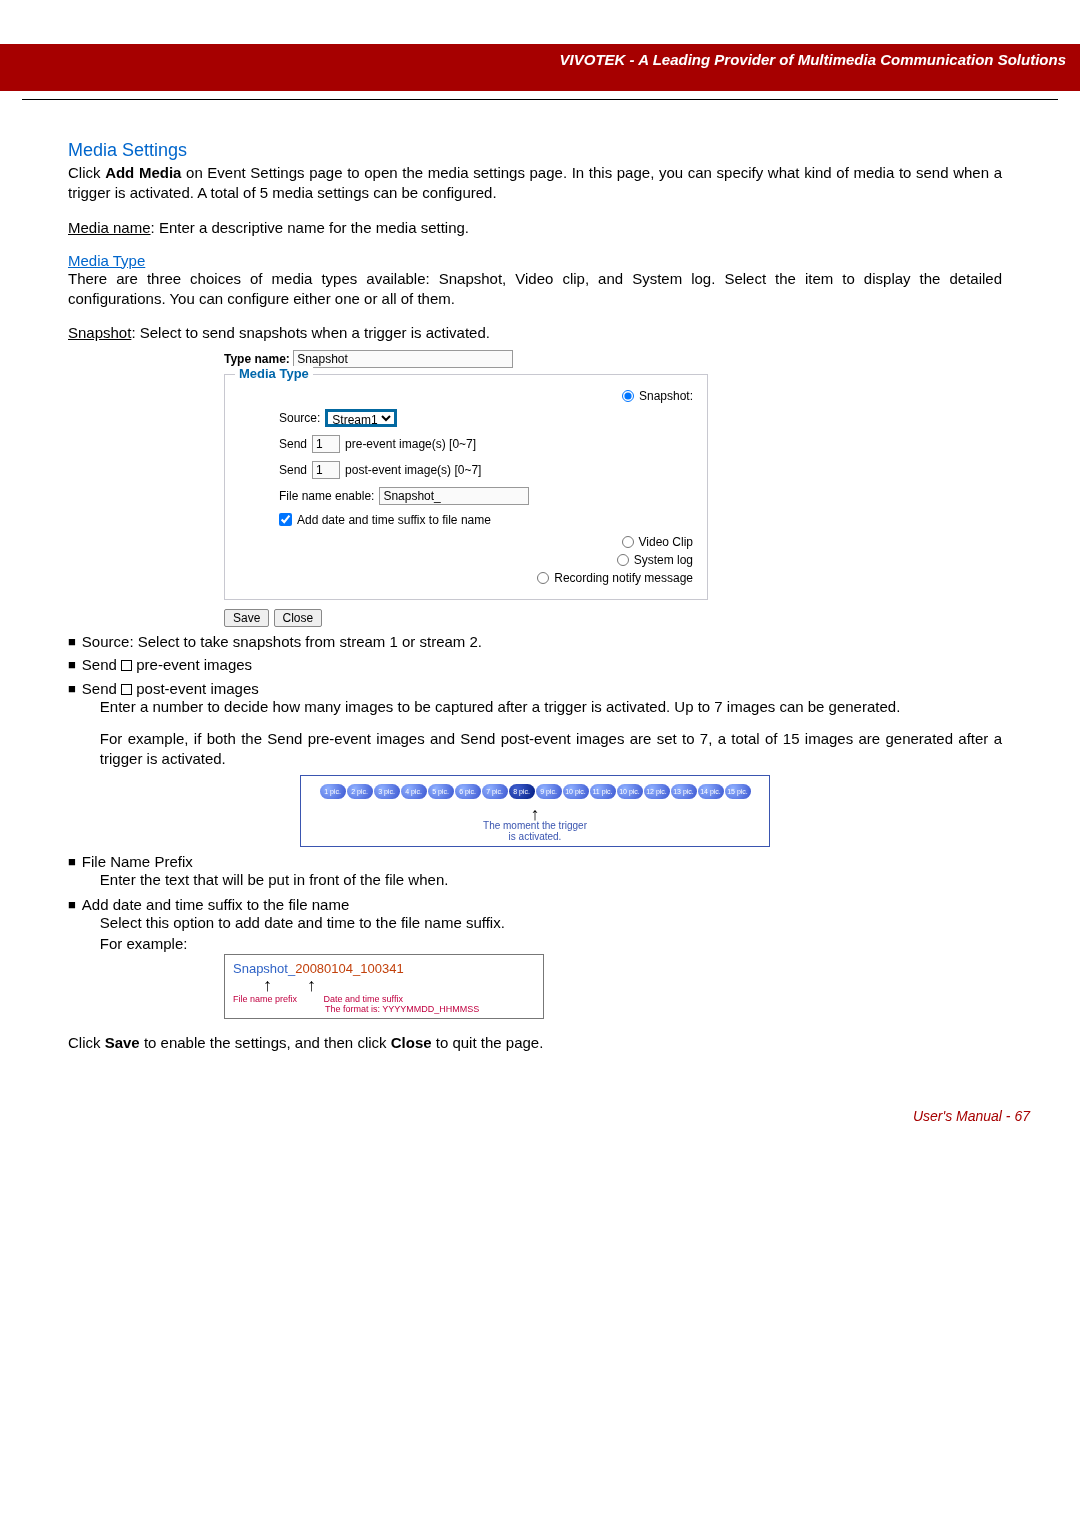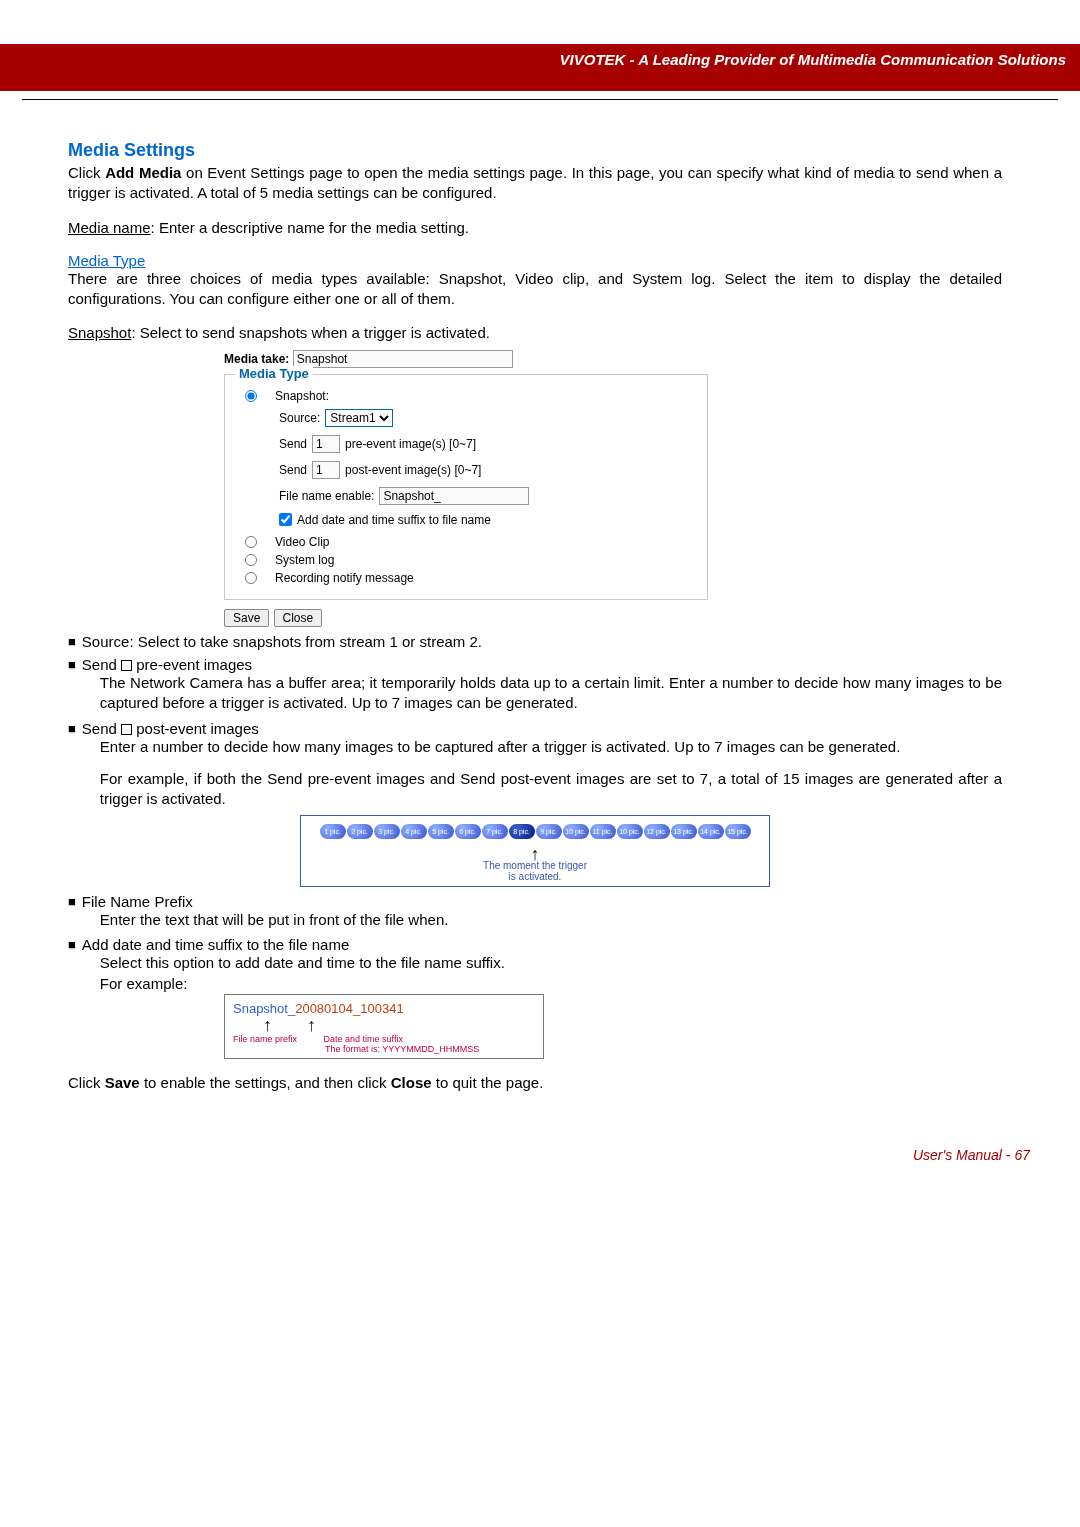--- a/index.html
+++ b/index.html
@@ -25,21 +25,21 @@
   }
   .rule {
     border-top: 1px solid #000;
     margin: 8px 22px 0 22px;
   }
   .content {
     padding: 40px 78px 20px 68px;
   }
   .section-title {
     color: #0066cc;
-    font-weight: bold;
+    font-weight: normal;
     font-size: 18px;
     margin-bottom: 2px;
   }
   p { text-align: justify; line-height: 1.35; }
   .para1 { margin-bottom: 14px; }
   .para2 { margin-bottom: 14px; }
   .media-type-link {
     color: #0066cc;
     text-decoration: underline;
     display: inline-block;
@@ -62,24 +62,24 @@
   }
   .fieldset .legend {
     position: absolute;
     top: -9px; left: 10px;
     background: #fff;
     padding: 0 4px;
     color: #0066aa;
     font-weight: bold;
     font-size: 13px;
   }
-  .opt-row { font-size: 12px; margin: 4px 0 4px 6px; display: flex; align-items: center; gap: 18px; }
+  .opt-row { font-size: 12px; margin: 4px 0 4px 6px; display: flex; align-items: center; gap: 5px; justify-content: flex-end; }
   .sub { margin-left: 40px; margin-top: 6px; margin-bottom: 6px; }
   .sub .srow { font-size: 12px; display: flex; align-items: center; gap: 5px; margin-bottom: 8px; }
-  .sub select { font-size: 12px; height: 18px; border: 1px solid #0369a1; background: #fff; }
+  .sub select { font-size: 12px; height: 18px; border: 3px solid #0369a1; background: #fff; }
   .sub input[type=text] {
     font-size: 12px; height: 18px; border: 1px solid #999; padding: 0 3px; background: #fafafa;
   }
   .tiny-num { width: 28px; }
   .prefix-in { width: 150px; }
   .chk { width: 13px; height: 13px; }
   .radio { width: 12px; height: 12px; }
   .btns { margin-top: 8px; margin-left: 0; }
   .btns button {
     font-size: 12px; padding: 1px 8px; border: 1px solid #888; background: #efefef;
@@ -155,21 +155,21 @@
 
     <div><span class="media-type-link">Media Type</span></div>
     <p class="para1">There are three choices of media types available: Snapshot, Video clip, and System log. Select the item to display the detailed configurations. You can configure either one or all of them.</p>
 
     <p class="snap-label">
       <span class="underline">Snapshot</span><span>: Select to send snapshots when a trigger is activated.</span>
     </p>
 
     <div class="form-wrap">
       <div class="row-media-name">
-        <b>Media take:</b>
+        <b>Type name:</b>
         <input type="text" value="Snapshot" style="">
       </div>
       <div class="fieldset">
         <span class="legend">Media Type</span>
 
         <div class="opt-row">
           <input type="radio" class="radio" checked="" style="">
           <span>Snapshot:</span>
         </div>
         <div class="sub">
@@ -221,21 +221,20 @@
     <div class="bullets">
       <div class="bul">
           <span class="sq">■</span>
         <div class="bt"><span>Source: Select to take snapshots from stream 1 or stream 2.</span></div>
       </div>
 
       <div class="bul">
           <span class="sq">■</span>
         <div class="bt">
           <span class="head">Send <span class="box"></span> pre-event images</span>
-          <div class="desc">The Network Camera has a buffer area; it temporarily holds data up to a certain limit. Enter a number to decide how many images to be captured before a trigger is activated. Up to 7 images can be generated.</div>
         </div>
       </div>
 
       <div class="bul">
           <span class="sq">■</span>
         <div class="bt">
           <span class="head">Send <span class="box"></span> post-event images</span>
           <div class="desc">Enter a number to decide how many images to be captured after a trigger is activated. Up to 7 images can be generated.</div>
           <div class="desc" style="margin-top:12px">For example, if both the Send pre-event images and Send post-event images are set to 7, a total of 15 images are generated after a trigger is activated.</div>
         </div>

